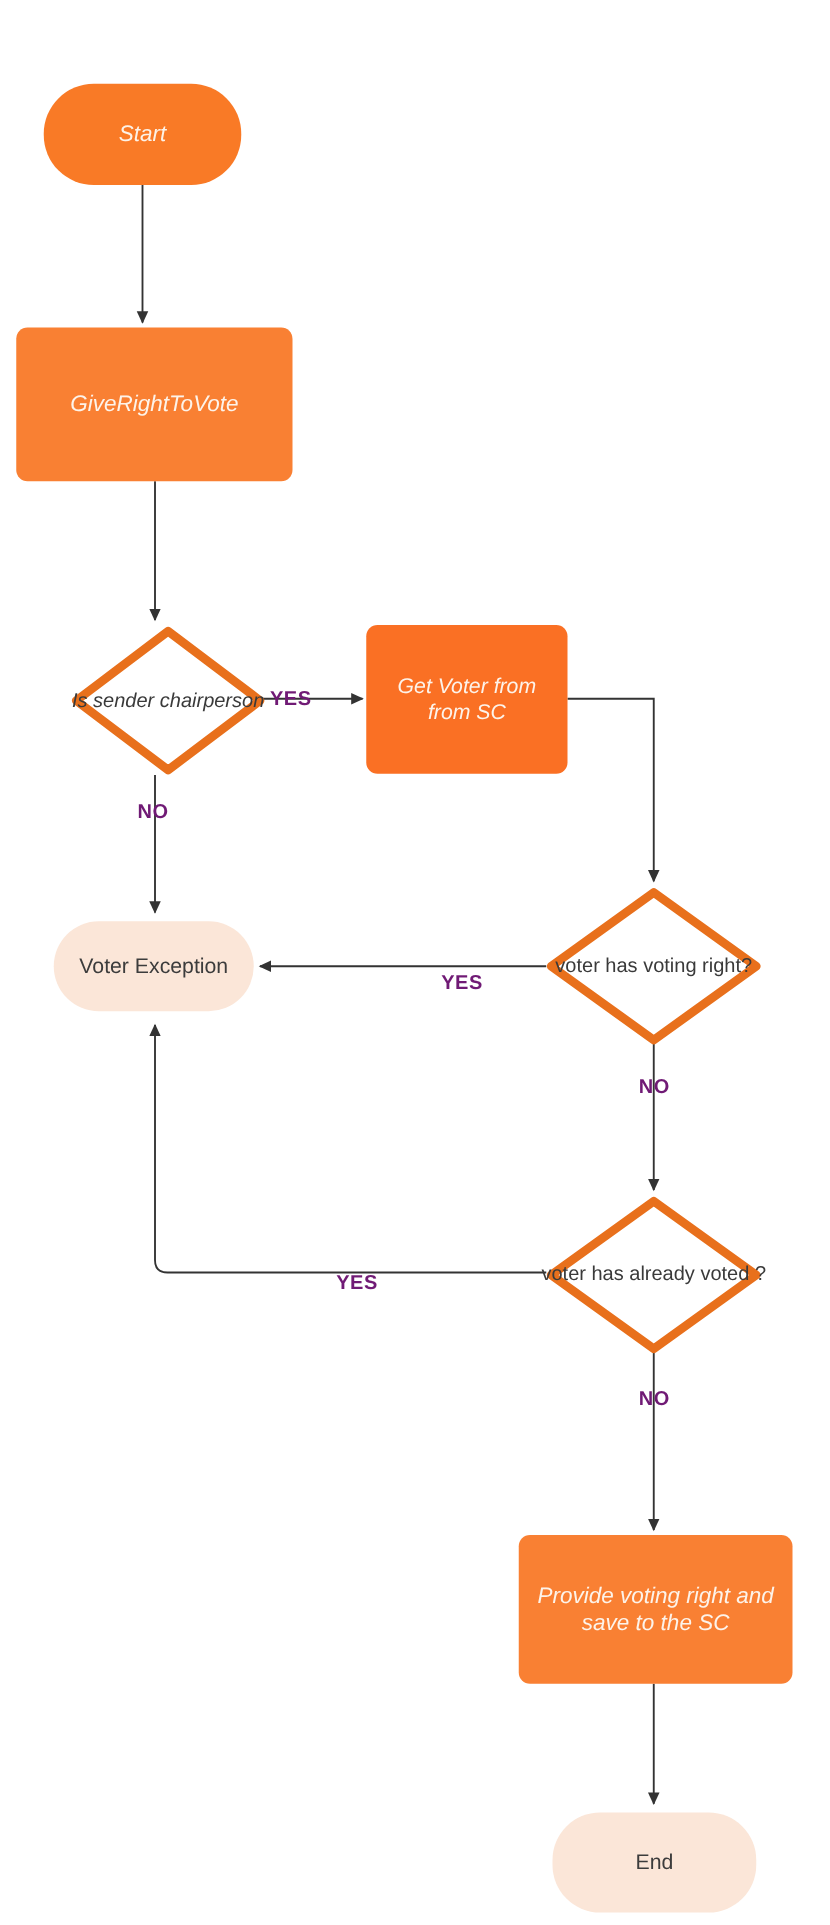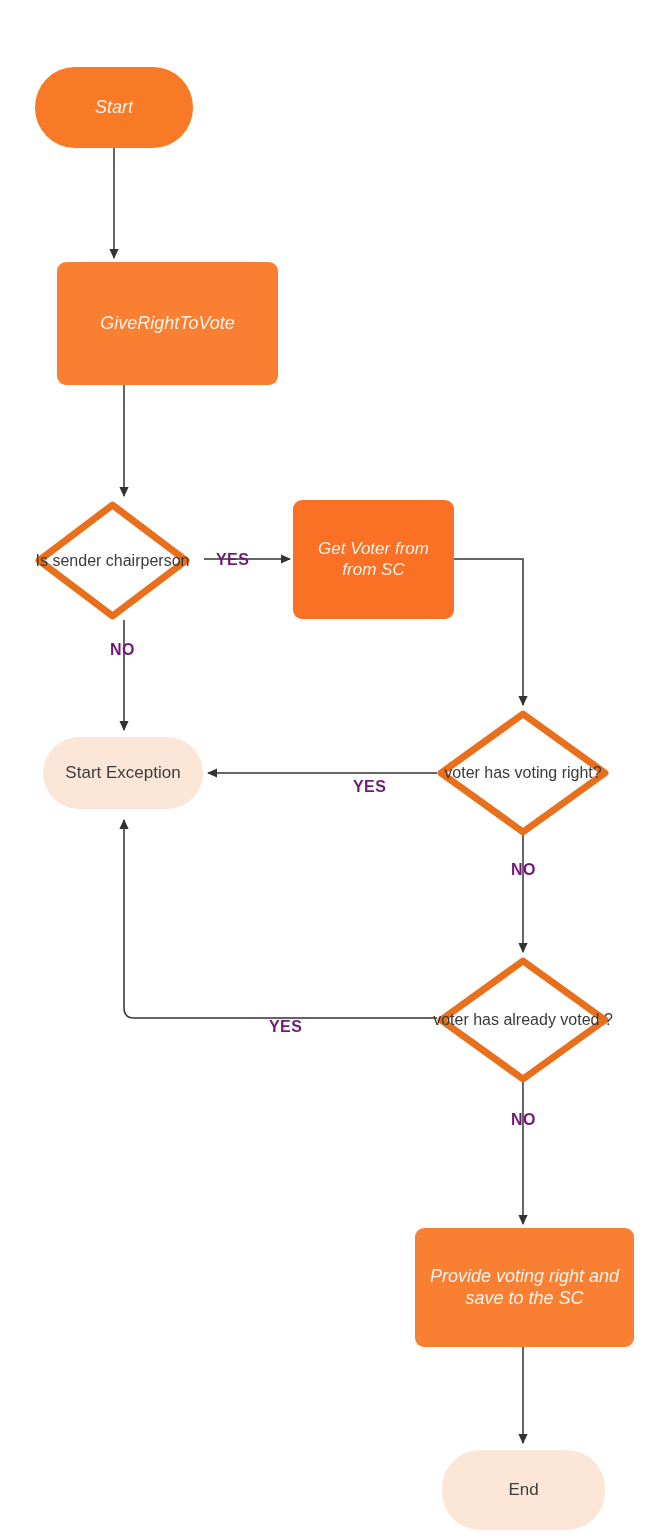--- a/index.html
+++ b/index.html
@@ -138,37 +138,37 @@
       <path d="M 523 1080 L 523 1224"></path>
 
       <path d="M 523 1347 L 523 1443"></path>
     </g>
   </svg>
 
   <div class="node term-start" style="left:35px; top:67px; width:158px; height:81px;">
     <span class="node-label">Start</span>
   </div>
 
-  <div class="node proc-light" style="left:13px; top:262px; width:221px; height:123px;margin-left:44px;">
+  <div class="node proc-light" style="left:13px; top:262px; width:221px; height:123px;">
     <span class="node-label">GiveRightToVote</span>
   </div>
 
-  <div class="decision" style="left:34px; top:500px; width:157px; height:121px;">
+  <div class="decision" style="left:56px; top:500px; width:157px; height:121px;font-style:italic;">
     <svg class="dia-shape" viewBox="0 0 157 121" preserveAspectRatio="none">
       <polygon points="78.5,5 152,60.5 78.5,116 5,60.5" fill="#FFFFFF" stroke="#E8701C" stroke-width="7" stroke-linejoin="round"></polygon>
     </svg>
     <span class="dia-text">Is sender chairperson</span>
   </div>
 
   <div class="node proc-dark" style="left:293px; top:500px; width:161px; height:119px;">
     <span class="node-label">Get Voter from from SC</span>
   </div>
 
   <div class="node term-peach" style="left:43px; top:737px; width:160px; height:72px;">
-    <span class="node-label">Start Exception</span>
+    <span class="node-label">Voter Exception</span>
   </div>
 
   <div class="decision" style="left:436px; top:956px; width:174px; height:128px;">
     <svg class="dia-shape" viewBox="0 0 174 128" preserveAspectRatio="none">
       <polygon points="87,5 169,64 87,123 5,64" fill="#FFFFFF" stroke="#E8701C" stroke-width="7" stroke-linejoin="round"></polygon>
     </svg>
     <span class="dia-text">voter has already voted ?</span>
   </div>
 
   <div class="decision" style="left:436px; top:709px; width:174px; height:128px;">

